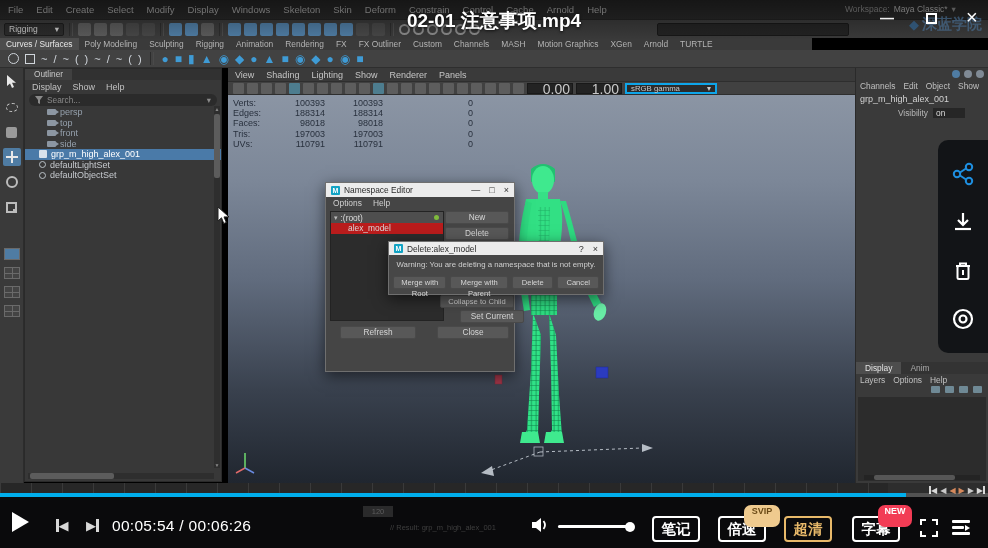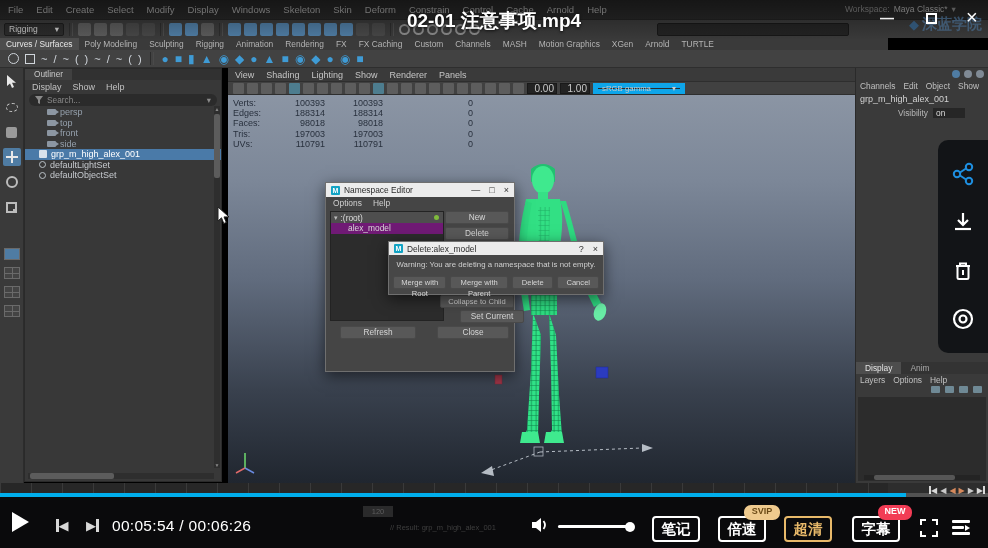--- a/index.html
+++ b/index.html
@@ -22,21 +22,21 @@
       font-size:8.5px;color:#c8c8c8;display:flex;align-items:center;justify-content:space-between;padding:0 4px}
   .sep{width:4px;height:13px;border-left:1px solid #2c2c2c;border-right:1px solid #4a4a4a;margin:0 2px}
   .mi{width:13px;height:13px;border-radius:2px;background:#5b5b5b;flex:0 0 auto}
   .mi.b{background:#4f7ca3}
   .mi.d{background:#474747}
   .mi.ring{background:transparent;border:2px solid #8a8a8a;border-radius:50%;width:11px;height:11px}
   .slfield{position:absolute;left:657px;top:3px;width:192px;height:13px;background:#232323;
       border:1px solid #171717;border-radius:2px}
 
   
-  .stabs{left:0;top:38px;width:888px;height:12px;background:#3a3a3a;display:flex;align-items:flex-end;
+  .stabs{left:0;top:38px;width:812px;height:12px;background:#3a3a3a;display:flex;align-items:flex-end;
       font-size:8.4px;color:#b3b3b3}
   .stabs span{padding:1px 6px;white-space:nowrap}
   .stabs span.on{background:#4d4d4d;color:#e8e8e8}
   .sicons{left:0;top:50px;width:988px;height:18px;background:#424242;display:flex;align-items:center;
       gap:6px;padding-left:8px;font-size:12px;color:#d3d7dc;border-bottom:1px solid #2e2e2e}
   .sicons .pb{color:#3f9bd5;font-size:12px}
   .shape-c{width:11px;height:11px;border:1.5px solid #cfd4da;border-radius:50%}
   .shape-s{width:10px;height:10px;border:1.5px solid #cfd4da}
   .squig{font-size:11px;color:#cfd4da}
 
@@ -80,23 +80,23 @@
   .hscroll{position:absolute;left:3px;bottom:2px;width:186px;height:6px;background:#2e2e2e}
   .hthumb{position:absolute;left:2px;top:0;width:84px;height:6px;background:#5c5c5c;border-radius:2px}
 
   
   .vp{left:228px;top:68px;width:627px;height:415px;background:#3a3a3a}
   .vp-menus{height:13px;display:flex;gap:12px;align-items:center;padding-left:7px;font-size:9px;color:#c5c5c5;background:#3a3a3a}
   .vp-bar{height:14px;background:#414141;border-top:1px solid #2e2e2e;border-bottom:1px solid #2e2e2e;
       display:flex;align-items:center;gap:3px;padding-left:5px}
   .vi{width:11px;height:11px;background:#5d5d5d;border-radius:1px;flex:0 0 auto}
   .vi.t{background:#4d7d8f}
-  .vfield{width:30px;height:11px;background:#232323;border:1px solid #191919;font-size:10px;color:#c9c9c9;
+  .vfield{width:46px;height:11px;background:#232323;border:1px solid #191919;font-size:14px;color:#c9c9c9;
       text-align:right;padding:0 2px;line-height:10px}
-  .vdrop{width:92px;height:11px;background:#2b2b2b;border:5px solid #0ea5e9;font-size:7.8px;color:#c9c9c9;
+  .vdrop{width:92px;height:11px;background:#2b2b2b;border:2px solid #0ea5e9;font-size:7.8px;color:#c9c9c9;
       display:flex;align-items:center;justify-content:space-between;padding:0 4px}
   .canvas{position:relative;width:627px;height:388px;
       background:linear-gradient(180deg,#8b95a4 0%,#7c8798 22%,#606b7d 48%,#39414e 76%,#20262f 100%)}
   .hud{position:absolute;left:5px;top:3px;font-size:9px;color:#28303d;line-height:10.2px}
   .hud-row{display:flex}
   .hud-row .l{width:40px}
   .hud-row .c1{width:52px;text-align:right}
   .hud-row .c2{width:58px;text-align:right}
   .hud-row .c3{width:90px;text-align:right}
 
@@ -106,21 +106,21 @@
   .mayaicon{width:9px;height:9px;background:#12a3c4;color:#fff;font-size:7px;font-weight:bold;
       text-align:center;line-height:9px;border-radius:1px}
   .tbtns{margin-left:auto;display:flex;gap:9px;font-size:9px;color:#333}
   .dmenus{height:12px;display:flex;gap:11px;align-items:center;padding-left:7px;font-size:8.4px;color:#cfcfcf}
   .dlgbtn{background:#585858;border:1px solid #494949;border-radius:2px;color:#d6d6d6;font-size:8.3px;
       text-align:center;line-height:11px;height:13px}
   .ns-tree{position:absolute;left:4px;top:28px;width:114px;height:110px;background:#2c2c2c;border:1px solid #232323}
   .ns-root{height:11px;background:#4e4e4e;display:flex;align-items:center;gap:3px;padding-left:3px;
       font-size:8.4px;color:#dcdcdc;position:relative}
   .greendot{position:absolute;right:4px;top:3px;width:5px;height:5px;border-radius:50%;background:#7fba3c}
-  .ns-child{height:11px;background:#701a75;font-size:8.4px;color:#d8d8d8;padding-left:17px;line-height:11px}
+  .ns-child{height:11px;background:#b91c1c;font-size:8.4px;color:#d8d8d8;padding-left:17px;line-height:11px}
 
   
   .cb{left:855px;top:68px;width:133px;height:294px;background:#3a3a3a;border-left:1px solid #2a2a2a}
   .cb-menus{display:flex;gap:8px;padding:13px 0 0 4px;font-size:8.4px;color:#c0c0c0}
   .cb-name{padding:3px 0 0 4px;font-size:9px;color:#d2d2d2}
   .cb-vis{display:flex;align-items:center;margin-top:4px;font-size:8.4px;color:#b8b8b8}
   .cb-vis .lbl{width:72px;text-align:right;margin-right:5px}
   .cb-vis .val{width:32px;height:10px;background:#262626;color:#ddd;padding-left:3px;line-height:10px}
   .cb-icons{position:absolute;right:4px;top:2px;display:flex;gap:4px}
   .cbi{width:8px;height:8px;border-radius:50%;background:#808a95}
@@ -171,21 +171,21 @@
   .ghostres{position:absolute;left:390px;top:26px;font-size:7.5px;color:#3f3f3f}
   .play{position:absolute;left:12px;top:15px;width:0;height:0;border-left:17px solid #fff;
       border-top:10px solid transparent;border-bottom:10px solid transparent}
   .ptime{position:absolute;left:112px;top:20px;font-size:15.5px;color:#fff;letter-spacing:.3px}
   .volline{position:absolute;left:558px;top:28px;width:76px;height:3px;background:rgba(255,255,255,.35);border-radius:2px}
   .volfill{position:absolute;left:0;top:0;height:3px;background:#fff;border-radius:2px}
   .volknob{position:absolute;right:-5px;top:-3.5px;width:10px;height:10px;border-radius:50%;background:#fff}
   .btnw{position:absolute;top:19px;width:48px;height:26px;border:2px solid #fff;border-radius:4px;
       color:#fff;font-weight:bold;font-size:14.5px;text-align:center;line-height:22px}
   .btnw.gold{border-color:var(--quality-gold,#e8b96a);color:var(--quality-gold,#e8b96a)}
-  .badge{position:absolute;top:8px;height:15px;border-radius:7px;font-size:9px;font-weight:bold;
+  .badge{position:absolute;top:8px;height:22px;border-radius:7px;font-size:9px;font-weight:bold;
       line-height:13px;text-align:center}
   .badge.svip{left:744px;width:36px;background:var(--svip-bg,#efca8e);color:#6b4a16}
   .badge.new{left:878px;width:34px;background:var(--new-bg,#f23c55);color:#fff}
   .fsicon{position:absolute;left:920px;top:22px;width:18px;height:18px}
   .fsicon i{position:absolute;width:6px;height:6px;border:2px solid #fff}
   .fsicon .tl2{left:0;top:0;border-right:none;border-bottom:none}
   .fsicon .tr2{right:0;top:0;border-left:none;border-bottom:none}
   .fsicon .bl2{left:0;bottom:0;border-right:none;border-top:none}
   .fsicon .br2{right:0;bottom:0;border-left:none;border-top:none}
   .plicon{position:absolute;left:952px;top:23px;width:18px;height:15px}
@@ -261,21 +261,21 @@
   </div>
 
   <div class="abs stabs">
     <span class="on">Curves / Surfaces</span>
     <span>Poly Modeling</span>
     <span>Sculpting</span>
     <span>Rigging</span>
     <span>Animation</span>
     <span>Rendering</span>
     <span>FX</span>
-    <span>FX Caching</span>
+    <span>FX Outliner</span>
     <span>Custom</span>
     <span>Channels</span>
     <span>MASH</span>
     <span>Motion Graphics</span>
     <span>XGen</span>
     <span>Arnold</span>
     <span>TURTLE</span>
   </div>
 
   <div class="abs sicons">

